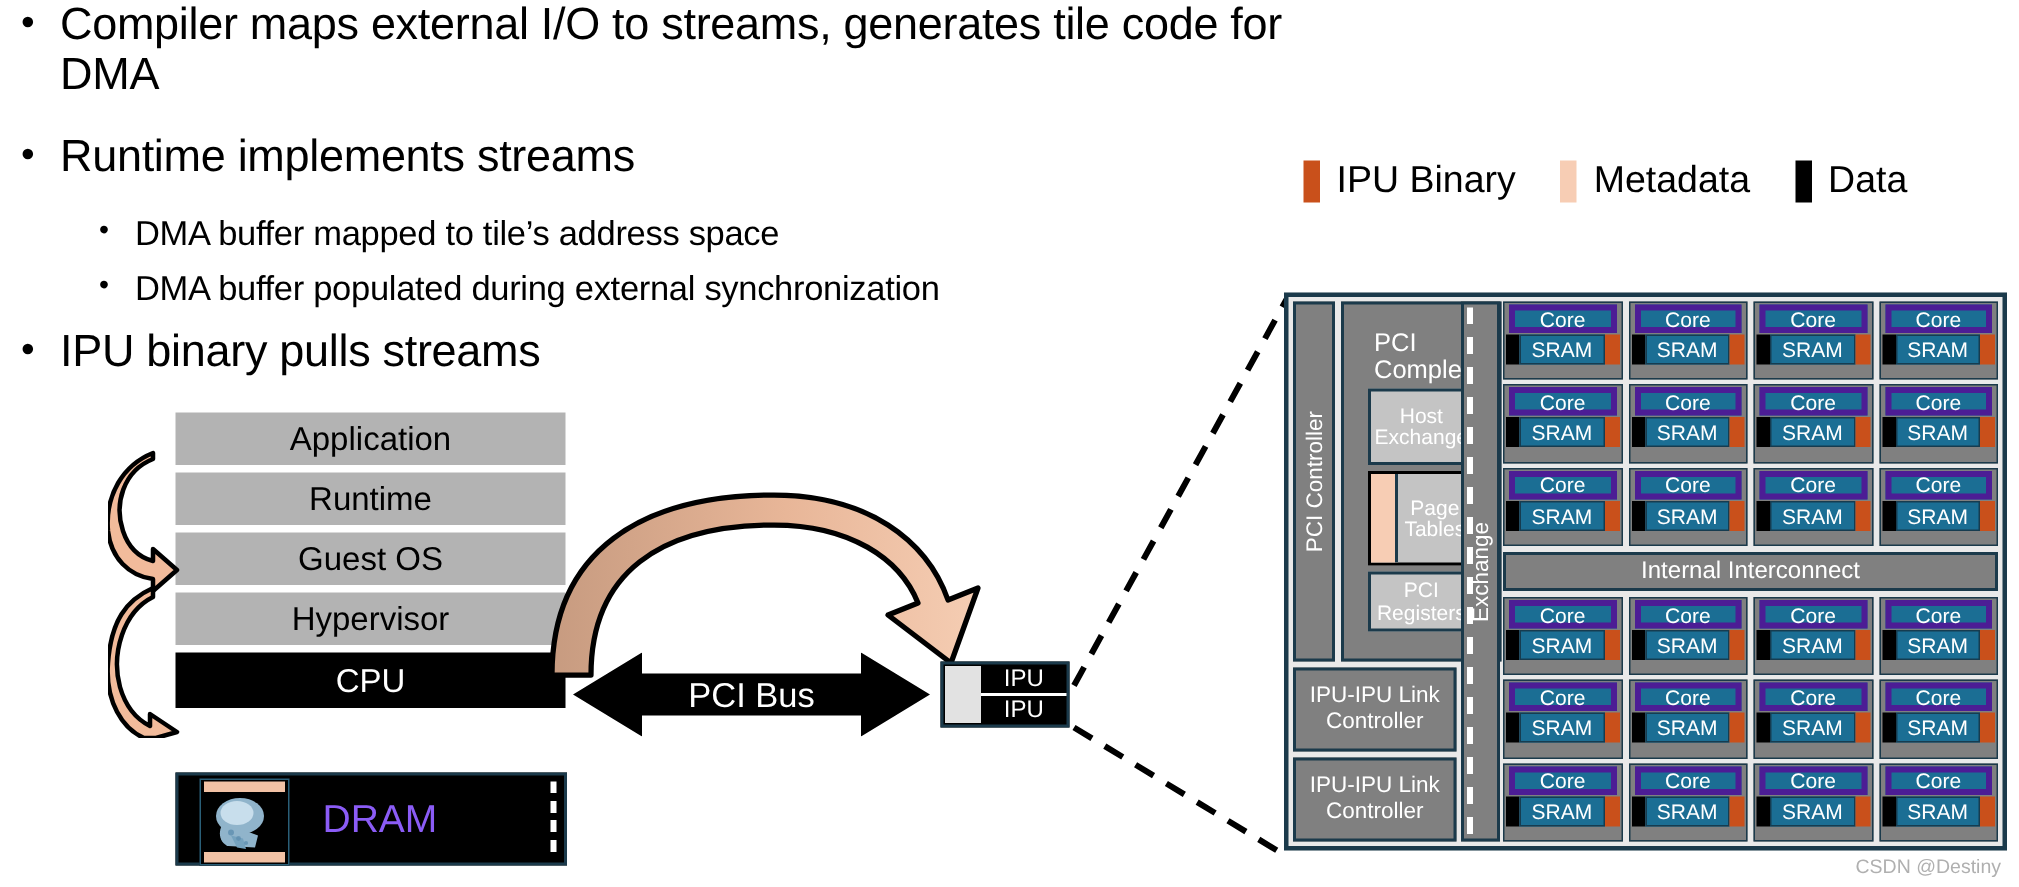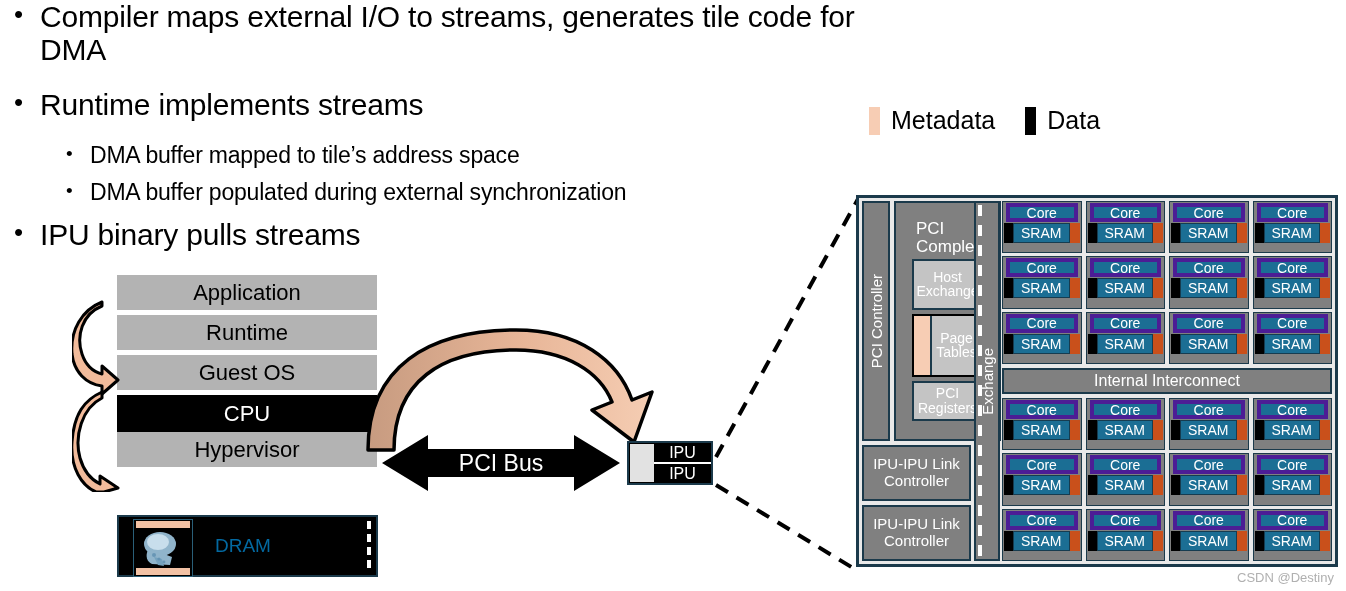--- a/index.html
+++ b/index.html
@@ -54,21 +54,21 @@
   #left-arrows{position:absolute;left:72px;top:300px;width:56px;height:192px;}
 
   
   #dram{
     position:absolute;left:117px;top:515px;width:261px;height:62px;
     background:#000;border:2px solid #1b3a4b;box-sizing:border-box;
     display:flex;align-items:center;
   }
   #dram .dram-label{
     position:absolute;left:96px;top:50%;transform:translateY(-50%);
-    color:#0369a1;font-size:19px;
+    color:#8b5cf6;font-size:26px;
   }
   #dram .blackbar{position:absolute;left:3px;top:3px;width:7px;bottom:3px;background:#000;}
   #dram .imgbox{
     position:absolute;left:14px;top:2px;width:58px;height:56px;
     border:1px solid #2a5f78;background:#000;
     display:flex;flex-direction:column;justify-content:space-between;
   }
   #dram .peachbar{height:7px;background:#f2c2a5;margin:1px 2px;}
   #dram .skull{flex:1;position:relative;overflow:hidden;}
   #dram .rightticks{position:absolute;right:5px;top:4px;bottom:4px;width:4px;
@@ -209,44 +209,48 @@
     <span>DMA buffer populated during external synchronization</span>
   </div>
   <div class="bullet-l1">
     <span class="dot">•</span>
     <span>IPU binary pulls streams</span>
   </div>
 </div>
 
 <div id="legend">
   <div class="legend-item">
+    <span class="legend-swatch" style="background:#c9501b"></span>
+    <span>IPU Binary</span>
+  </div>
+  <div class="legend-item">
     <span class="legend-swatch" style="background:#f7cdb4"></span>
     <span>Metadata</span>
   </div>
   <div class="legend-item">
     <span class="legend-swatch" style="background:#000000"></span>
     <span>Data</span>
   </div>
 </div>
 
 <div id="stack">
   <div class="stack-row">
     <span>Application</span>
   </div>
   <div class="stack-row">
     <span>Runtime</span>
   </div>
   <div class="stack-row">
     <span>Guest OS</span>
   </div>
+  <div class="stack-row">
+    <span>Hypervisor</span>
+  </div>
   <div class="stack-row cpu">
     <span>CPU</span>
-  </div>
-  <div class="stack-row">
-    <span>Hypervisor</span>
   </div>
 </div>
 
 <svg id="left-arrows" viewBox="0 0 56 192">
   <path d="M30 6 C10 14 4 36 10 54 C14 66 22 72 30 74 L30 66 L46 80 L30 94 L30 86 C14 84 2 72 0 54 C-2 30 10 10 30 2 Z" fill="#f2bb9b" stroke="#000" stroke-width="3" stroke-linejoin="round"></path>
   <path d="M30 98 C10 108 2 136 8 158 C12 172 20 180 28 184 L28 176 L46 188 L32 192 L24 192 C10 186 -2 168 0 142 C2 114 12 100 30 92 Z" fill="#f2bb9b" stroke="#000" stroke-width="3" stroke-linejoin="round"></path>
 </svg>
 
 <div id="dram">
   <div class="blackbar"></div>

